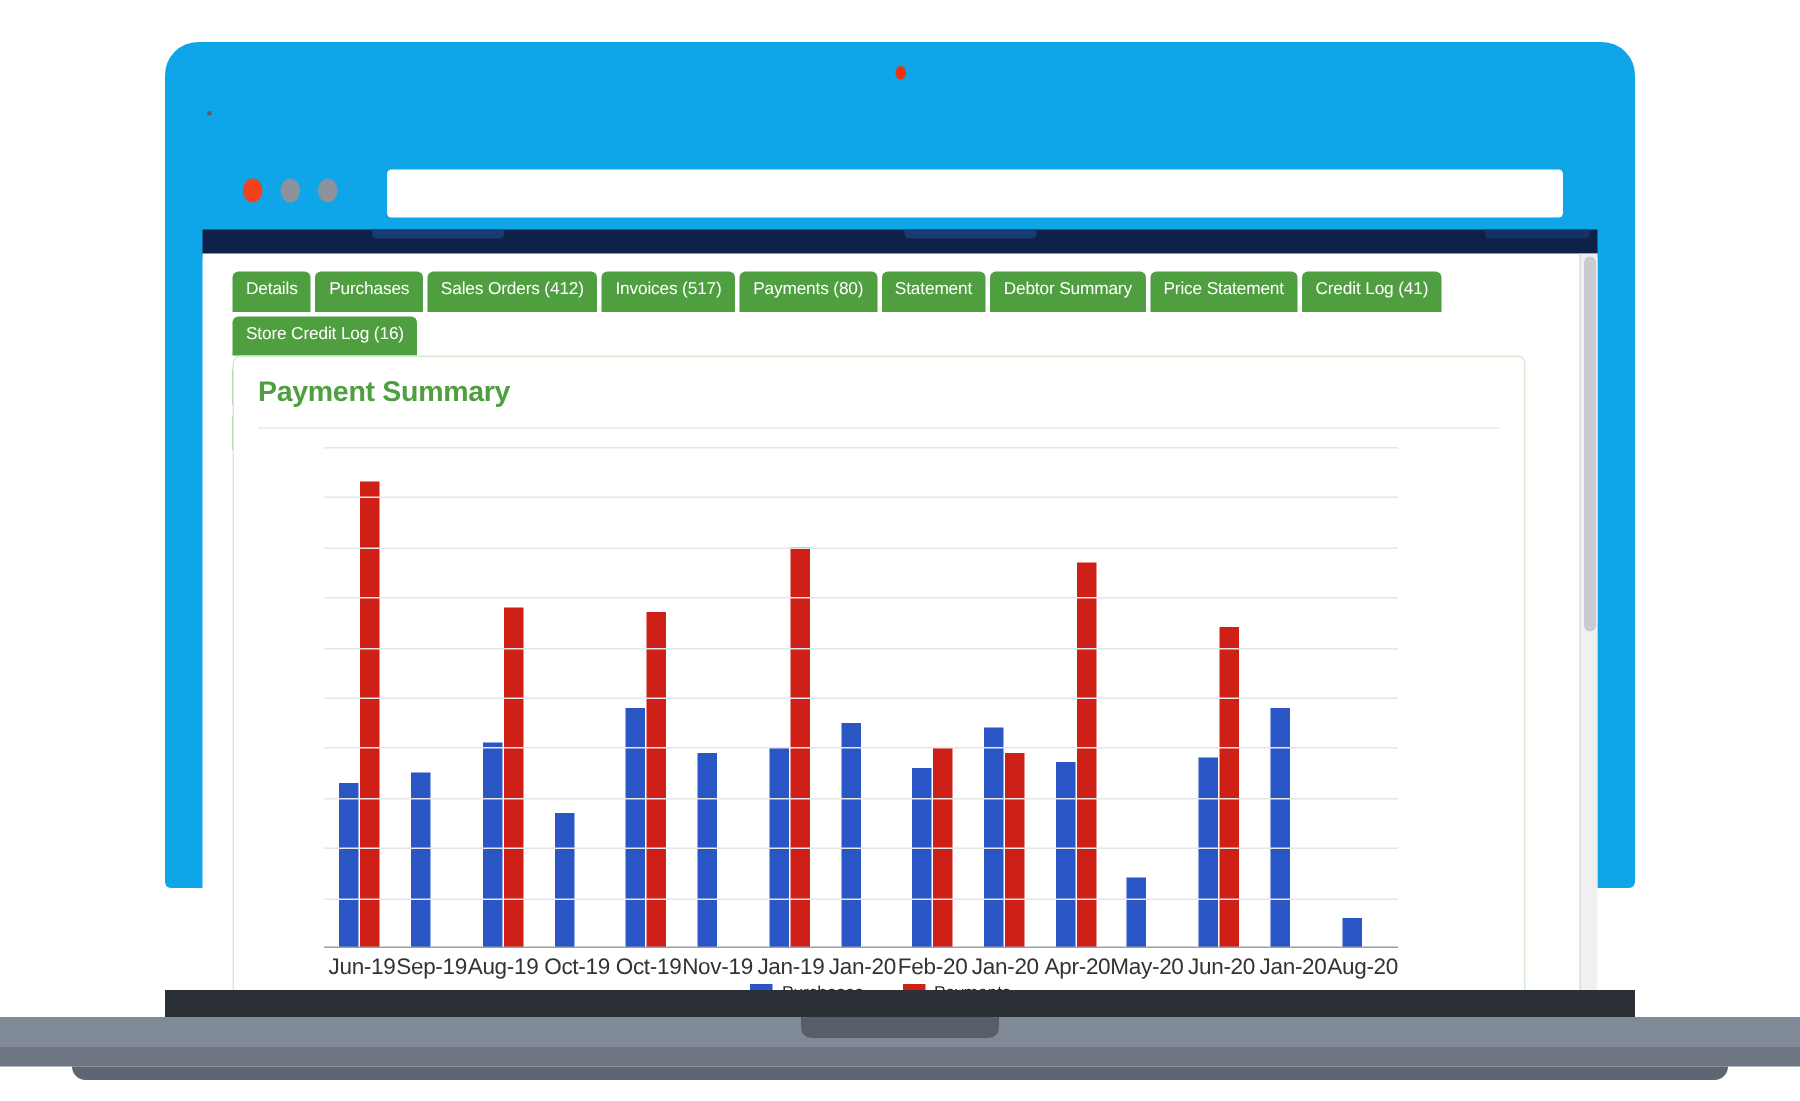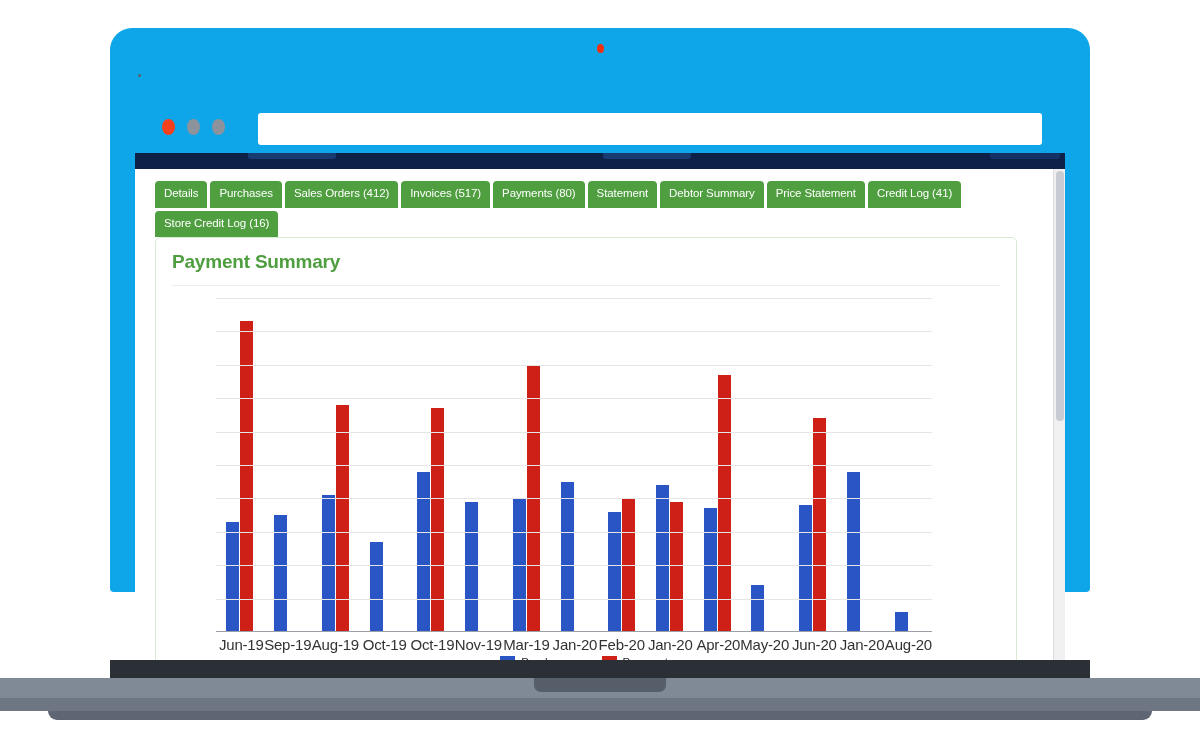--- a/index.html
+++ b/index.html
@@ -312,21 +312,21 @@
                 <div class="gridline" style="top: 33.4px;"></div>
                 <div class="gridline" style="top: 0px;"></div>
               </div>
             <div class="xlabels" id="xlabels">
                 <div class="xlabel">Jun-19</div>
                 <div class="xlabel">Sep-19</div>
                 <div class="xlabel">Aug-19</div>
                 <div class="xlabel">Oct-19</div>
                 <div class="xlabel">Oct-19</div>
                 <div class="xlabel">Nov-19</div>
-                <div class="xlabel">Mar-19</div>
+                <div class="xlabel">Jan-19</div>
                 <div class="xlabel">Jan-20</div>
                 <div class="xlabel">Feb-20</div>
                 <div class="xlabel">Jan-20</div>
                 <div class="xlabel">Apr-20</div>
                 <div class="xlabel">May-20</div>
                 <div class="xlabel">Jun-20</div>
                 <div class="xlabel">Jan-20</div>
                 <div class="xlabel">Aug-20</div>
               </div>
             <div class="legend" id="legend">

